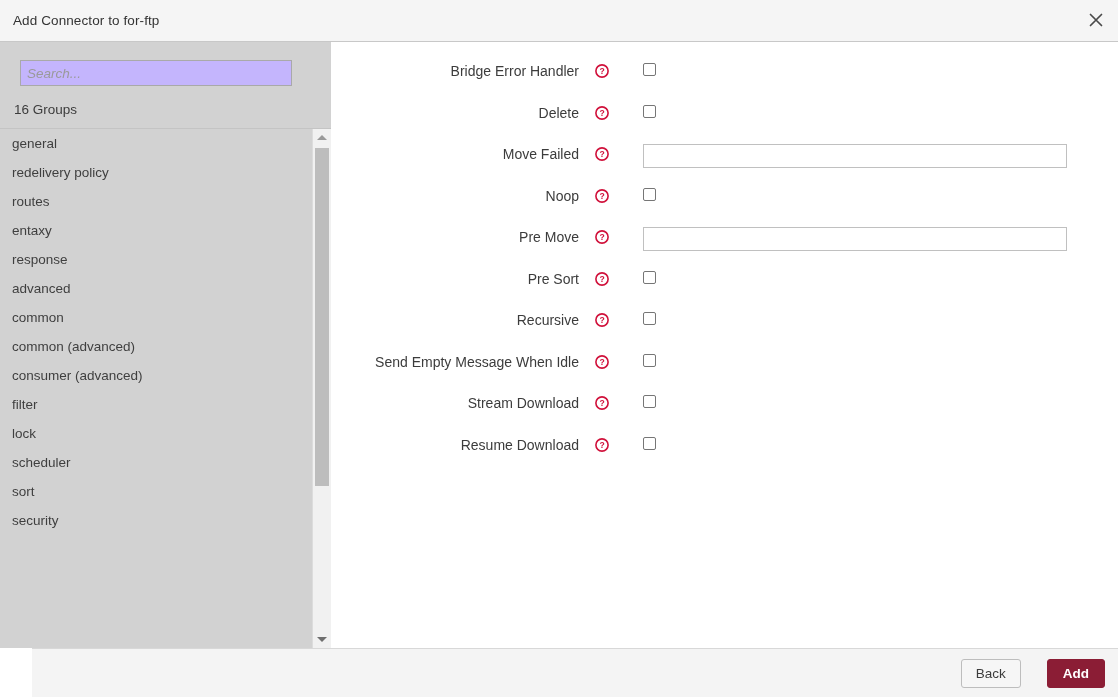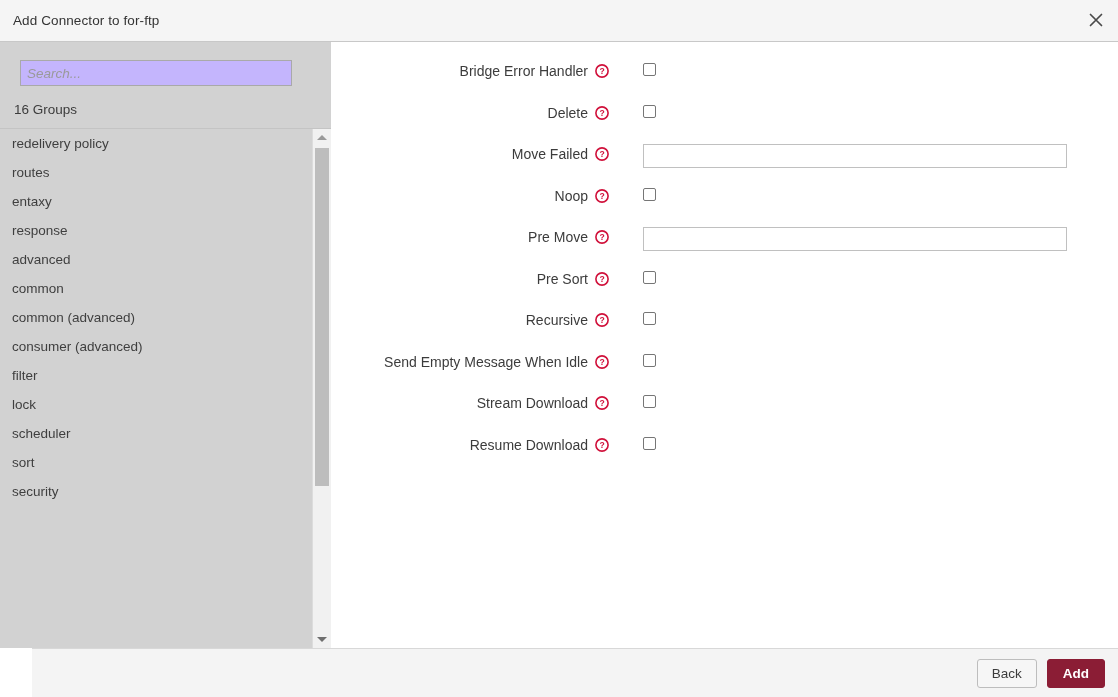--- a/index.html
+++ b/index.html
@@ -210,21 +210,21 @@
     flex: 0 0 250px;
     text-align: right;
     font-size: 14px;
     color: #3c3c3c;
     line-height: 18px;
     padding-top: 2px;
     display: flex;
     align-items: flex-start;
     justify-content: flex-end;
     flex-wrap: wrap;
-    gap: 0 7px;
+    gap: 0 16px;
   }
   .label-text { white-space: normal; }
   .help-icon {
     display: inline-flex;
     align-items: center;
     justify-content: center;
     width: 14px;
     height: 14px;
     flex: 0 0 14px;
     margin-top: 2px;
@@ -266,21 +266,21 @@
   
   .footer {
     height: 48px;
     flex: 0 0 48px;
     background: #f4f4f4;
     border-top: 1px solid #d8d8d8;
     display: flex;
     align-items: center;
     justify-content: flex-end;
     padding-right: 13px;
-    gap: 10px;
+    gap: 26px;
     margin-left: 32px;
   }
   .btn {
     font-family: "Liberation Sans", sans-serif;
     font-size: 13.5px;
     border-radius: 3px;
     cursor: pointer;
     padding: 0 14px;
     height: 29px;
     line-height: 27px;
@@ -317,20 +317,21 @@
   <div class="body">
 
     <div class="sidebar">
       <div class="sidebar-search-wrap">
         <input class="search-input" type="text" placeholder="Search..." style="">
       </div>
       <div class="groups-count">16 Groups</div>
 
       <div class="group-list-wrap">
         <ul class="group-list" id="group-list">
+            <li class="group-item"><span>general</span></li>
             <li class="group-item"><span>redelivery policy</span></li>
             <li class="group-item"><span>routes</span></li>
             <li class="group-item"><span>entaxy</span></li>
             <li class="group-item"><span>response</span></li>
             <li class="group-item"><span>advanced</span></li>
             <li class="group-item"><span>common</span></li>
             <li class="group-item"><span>common (advanced)</span></li>
             <li class="group-item"><span>consumer (advanced)</span></li>
             <li class="group-item"><span>filter</span></li>
             <li class="group-item"><span>lock</span></li>

